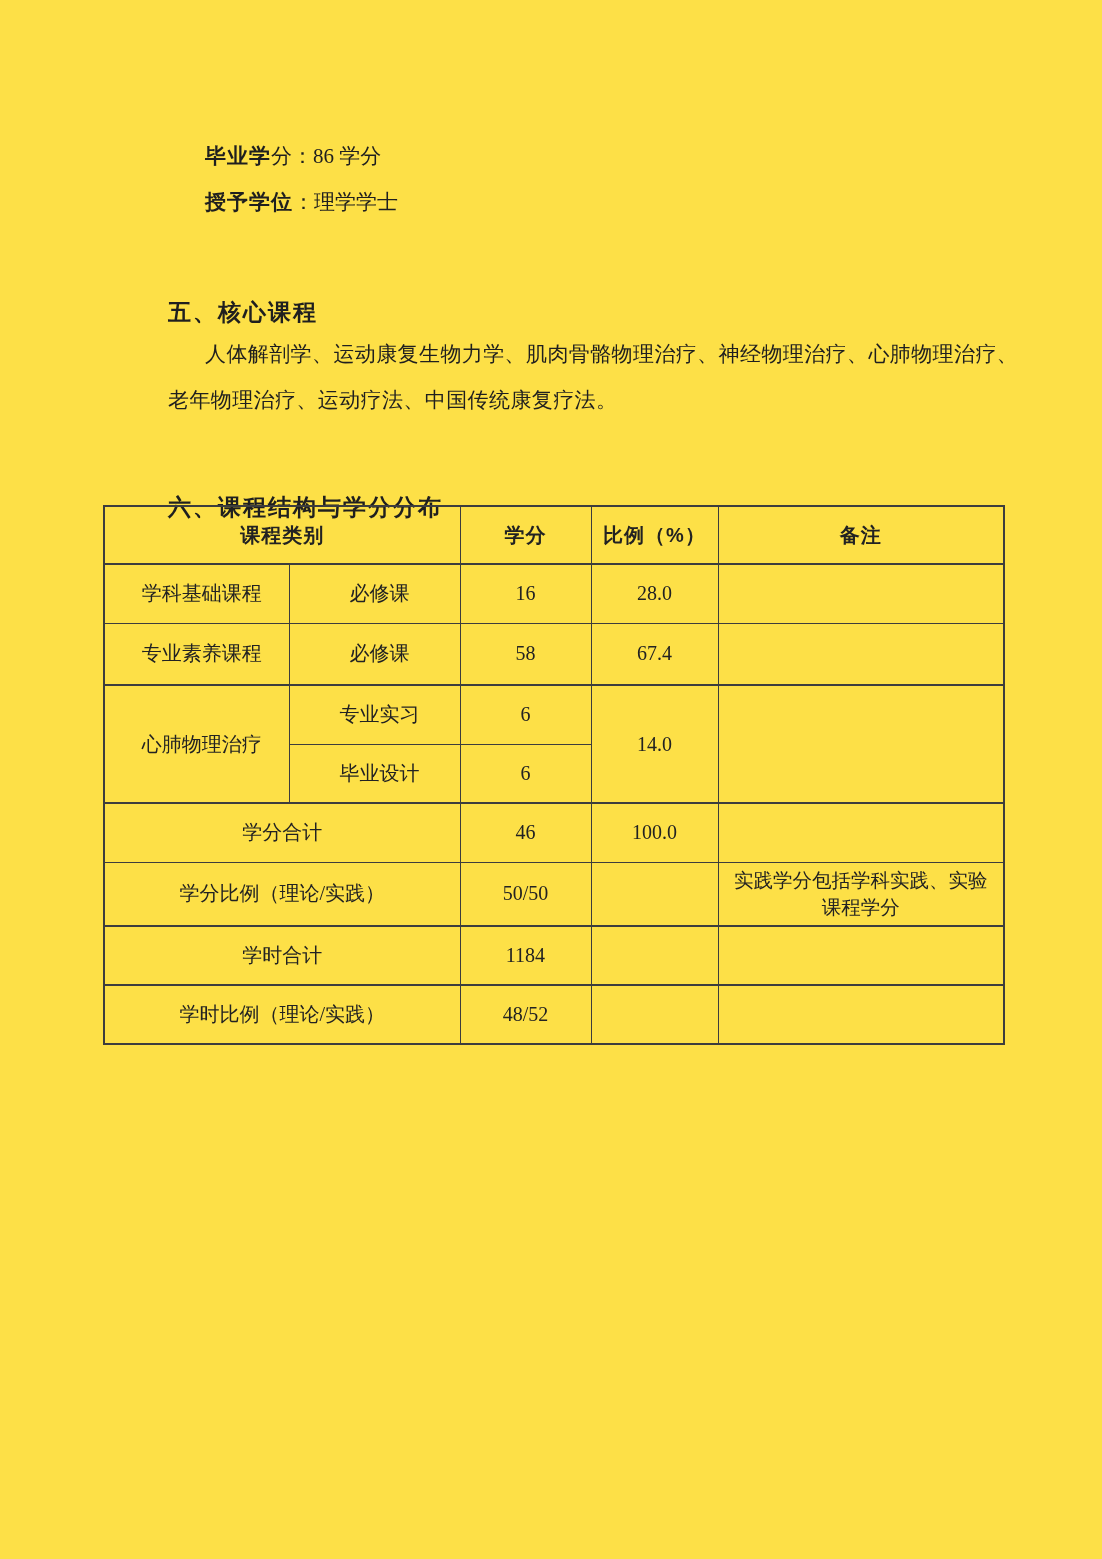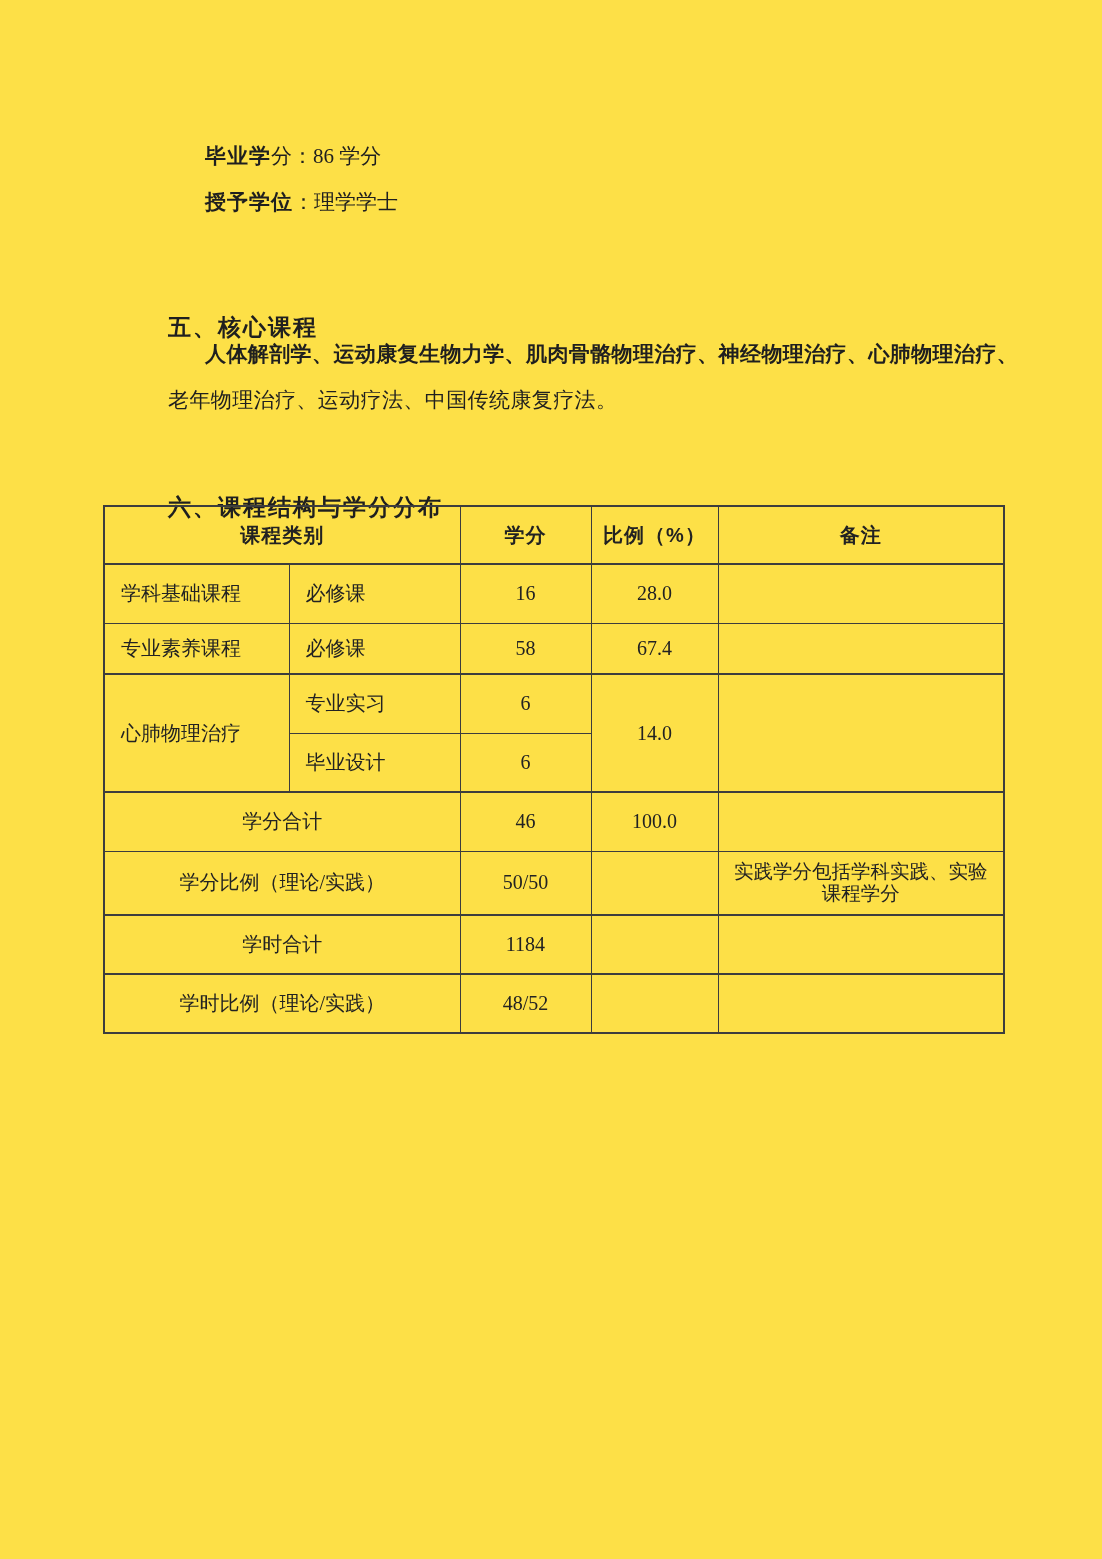--- a/index.html
+++ b/index.html
@@ -42,21 +42,21 @@
     font-weight: 700;
     letter-spacing: 2px;
     white-space: nowrap;
   }
   .para-line {
     position: absolute;
     font-size: 21px;
     letter-spacing: 0.4px;
     white-space: nowrap;
   }
-  .para-line-1 { left: 205px; top: 340px; font-weight: bold; }
+  .para-line-1 { left: 205px; top: 340px; }
   .para-line-2 { left: 168px; top: 386px; }
 
   table.credits {
     position: absolute;
     left: 103px;
     top: 505px;
     width: 900px;
     border-collapse: collapse;
     table-layout: fixed;
     font-size: 20px;
@@ -81,48 +81,48 @@
   }
   table.credits tr.hdr th {
     font-family: "Liberation Sans", "DejaVu Sans", sans-serif;
     font-weight: 700;
     font-size: 20px;
     letter-spacing: 1px;
     border-bottom-width: 2px;
   }
   table.credits tr { height: 59px; }
   table.credits tr.hdr { height: 58px; }
-  table.credits tr.r2 { height: 51px; }
+  table.credits tr.r2 { height: 62px; }
   table.credits tr.r6 { height: 64px; }
 
   table.credits td.left {
-    text-align: left;
+    text-align: center;
     padding-left: 16px;
   }
   table.credits td.note-cell {
     font-size: 19.5px;
-    line-height: 22px;
+    line-height: 27px;
     padding: 4px 8px;
   }
   .thick-top { border-top-width: 2px !important; }
 </style>
 </head>
 <body>
 
 <div class="page">
 
   <div class="field-line" style="top:141px;">
     <span class="lbl-bold">毕业学</span><span class="lbl-normal">分：</span><span class="lbl-normal">86 学分</span>
   </div>
 
   <div class="field-line" style="top:187px;">
     <span class="lbl-bold">授予学位</span><span class="lbl-normal">：</span><span class="lbl-normal">理学学士</span>
   </div>
 
-  <div class="section-title" style="top:312px;text-align:center;">五、核心课程</div>
+  <div class="section-title" style="top:297px;text-align:center;">五、核心课程</div>
 
   <div class="para-line para-line-1">人体解剖学、运动康复生物力学、肌肉骨骼物理治疗、神经物理治疗、心肺物理治疗、</div>
   <div class="para-line para-line-2">老年物理治疗、运动疗法、中国传统康复疗法。</div>
 
   <div class="section-title" style="top:464px;margin-top:28px;">六、课程结构与学分分布</div>
 
   <table class="credits">
     <colgroup>
       <col class="c1">
         <col class="c2">

